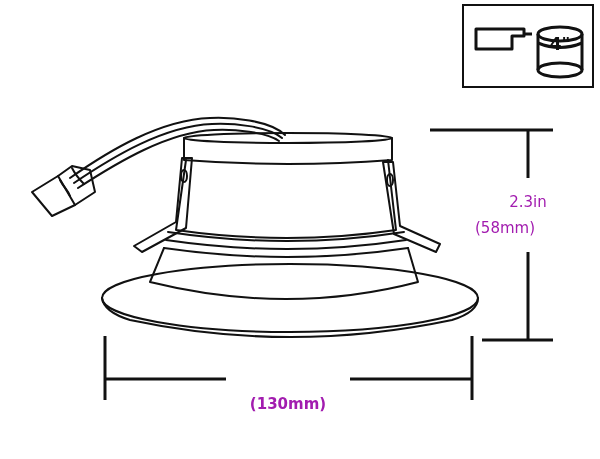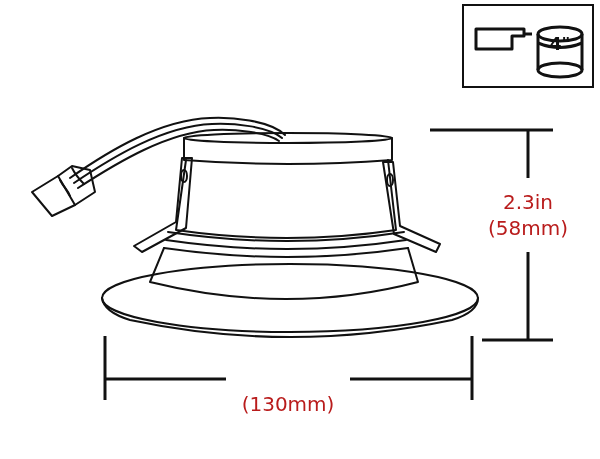--- a/index.html
+++ b/index.html
@@ -1,18 +1,18 @@
 <!DOCTYPE html>
 <html><head>
 <meta charset="utf-8">
 <style>
   html, body { margin: 0; padding: 0; background: #ffffff; }
   .canvas { position: relative; width: 600px; height: 459px; background: #fff; overflow: hidden; }
   svg { position: absolute; left: 0; top: 0; }
-  .lbl { position: absolute; font-family: "DejaVu Sans", sans-serif; font-size: 20px; color: #b91c1c; text-align: center; line-height: 20px; }
+  .lbl { position: absolute; font-family: "DejaVu Sans", sans-serif; font-size: 15px; color: #a21caf; text-align: center; line-height: 20px; }
   .size-badge { position: absolute; left: 462px; top: 4px; width: 132px; height: 84px; border: 2px solid #111; box-sizing: border-box; background: #fff; }
   .badge-text { position: absolute; left: 76px; top: 28px; width: 40px; text-align: center; font-family: "DejaVu Sans", sans-serif; font-weight: bold; font-size: 17px; color: #111; }
 </style>
 </head>
 <body>
 
 <div class="canvas">
 
   <svg width="600" height="459" viewBox="0 0 600 459">
     <g fill="none" stroke="#111" stroke-width="2" stroke-linejoin="round" stroke-linecap="round">
@@ -59,23 +59,23 @@
       <line x1="482" y1="340" x2="553" y2="340"></line>
 
       <line x1="105" y1="336" x2="105" y2="400"></line>
       <line x1="472" y1="336" x2="472" y2="400"></line>
       <line x1="105" y1="379" x2="226" y2="379"></line>
       <line x1="350" y1="379" x2="472" y2="379"></line>
     </g>
   </svg>
 
   <div class="lbl" style="left:486px; top:192px; width:84px;">2.3in</div>
-  <div class="lbl" style="left:486px; top:218px; width:84px;">(58mm)</div>
+  <div class="lbl" style="left:463px; top:218px; width:84px;">(58mm)</div>
 
-  <div class="lbl" style="left:238px; top:394px; width:100px;">(130mm)</div>
+  <div class="lbl" style="left:238px; top:394px; width:100px;font-weight:bold;">(130mm)</div>
 
   <div class="size-badge">
     <svg width="132" height="84" viewBox="0 0 132 84">
       <g fill="none" stroke="#111" stroke-width="3" stroke-linejoin="round">
         <path d="M12 23 L60 23 L60 30 L48 30 L48 43 L12 43 Z"></path>
         <path d="M60 28 L68 28"></path>
         <ellipse cx="96" cy="28" rx="22" ry="7"></ellipse>
         <path d="M74 28 L74 64 M118 28 L118 64"></path>
         <ellipse cx="96" cy="64" rx="22" ry="7"></ellipse>
         <path d="M74 37 Q96 46 118 37"></path>

